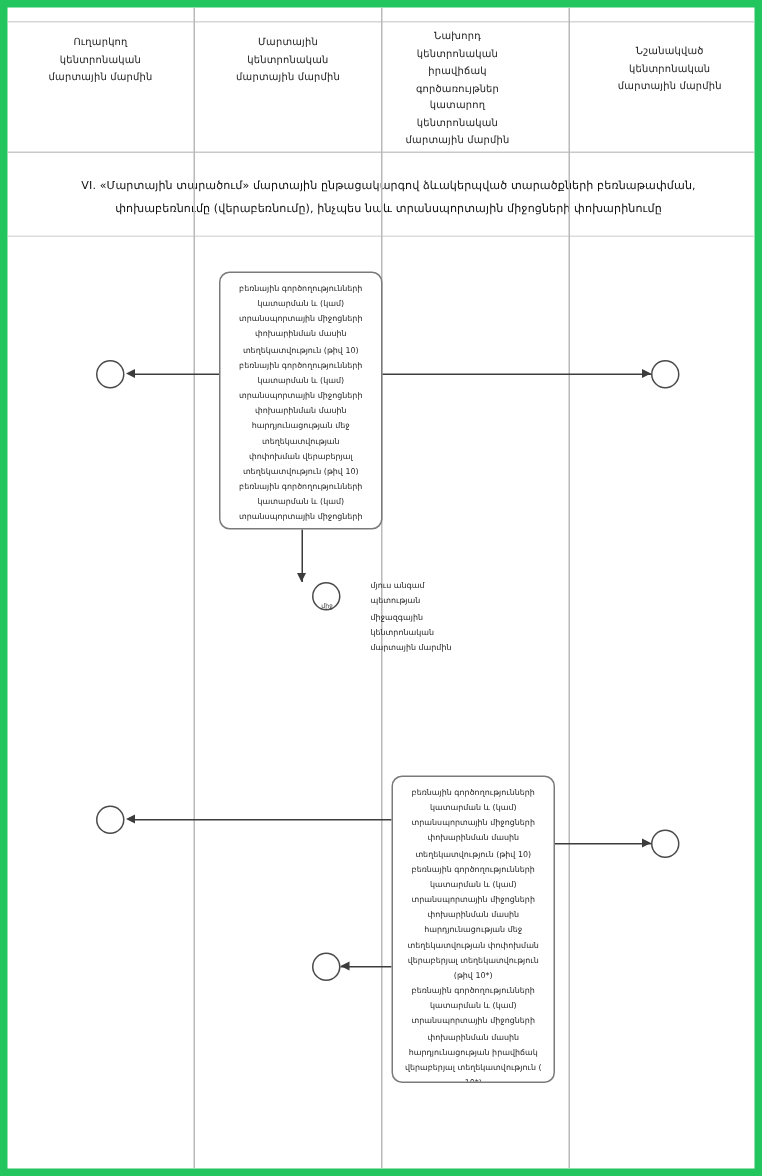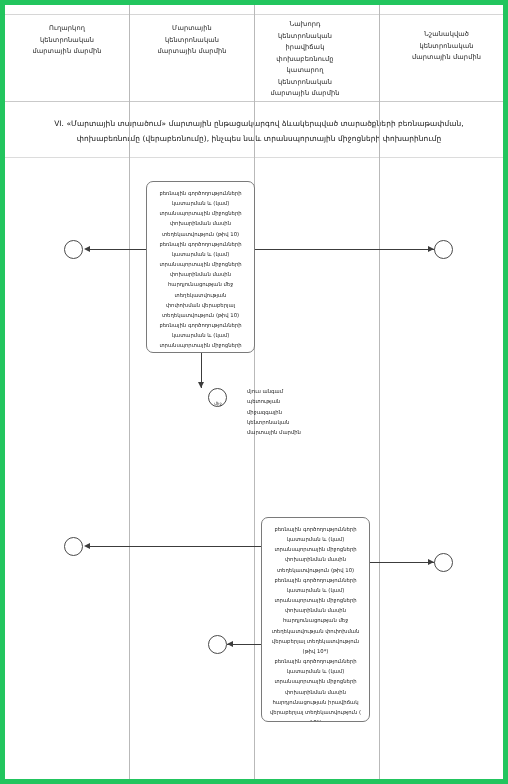--- a/index.html
+++ b/index.html
@@ -207,21 +207,21 @@
       <span>կենտրոնական</span><br>
       <span>մարտային մարմին</span>
     </div>
   </div>
 
   <div class="lane-head h2">
     <div>
       <span>Նախորդ</span><br>
       <span>կենտրոնական</span><br>
       <span>իրավիճակ</span><br>
-      <span>փոխաբեռնումը</span><br>
+      <span>գործառույթներ</span><br>
       <span>կատարող</span><br>
       <span>կենտրոնական</span><br>
       <span>մարտային մարմին</span>
     </div>
   </div>
 
   <div class="lane-head h3">
     <div>
       <span>Նշանակված</span><br>
       <span>կենտրոնական</span><br>

